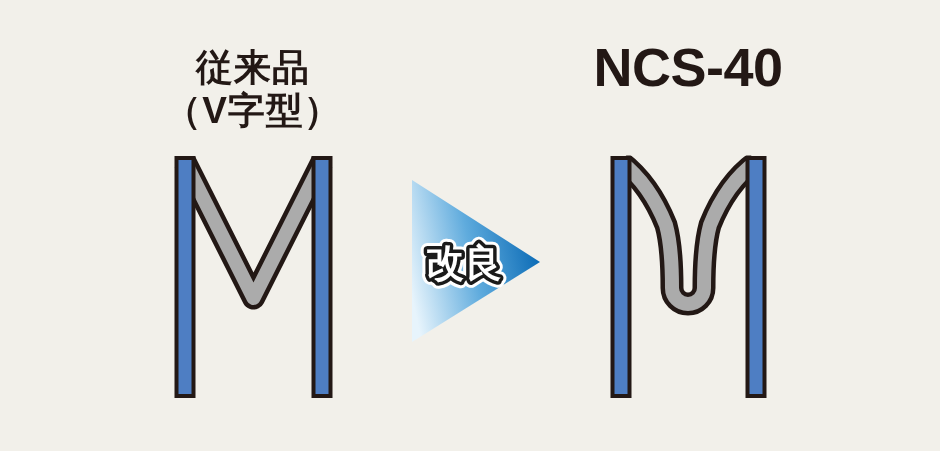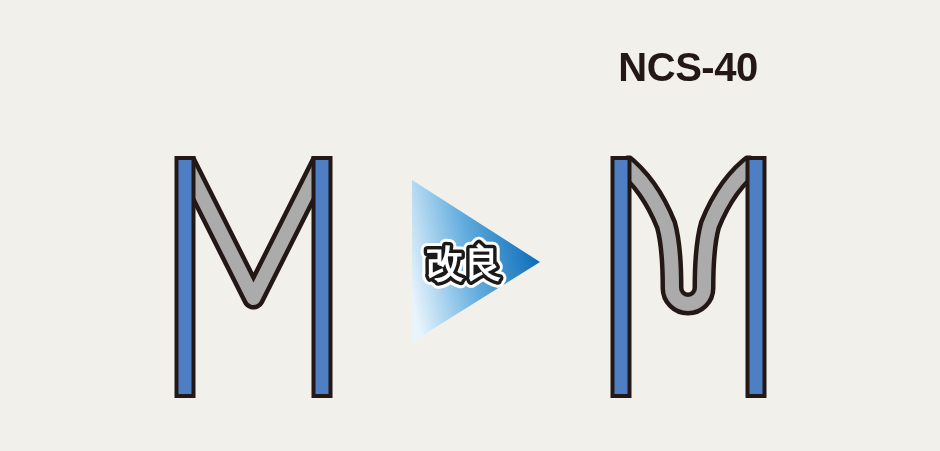--- a/index.html
+++ b/index.html
@@ -14,21 +14,21 @@
   .fig-title {
     position:absolute; top:46px;
     transform:translateX(-50%);
     text-align:center;
     color:#231815;
     font-weight:bold;
     line-height:43px;
     white-space:nowrap;
   }
   .fig-title .jp    { font-size:37px; letter-spacing:1px; }
-  .fig-title .latin { font-size:40px; letter-spacing:-0.5px; }
+  .fig-title .latin { font-size:54px; letter-spacing:-0.5px; }
   .title-left  { left:253px; }
   .title-right { left:688px; }
   .arrow-label-text {
     font-family:"Liberation Sans","DejaVu Sans",sans-serif;
     font-weight:bold;
     font-size:38px;
     paint-order:stroke;
     stroke-linejoin:round;
   }
 </style>
@@ -66,18 +66,22 @@
                C704 262 705 243 710 225 C724 190 742 172 756 162" fill="none" stroke-width="23" stroke-linecap="butt" stroke="#231815"></path>
       <path d="M621 162 C634 172 652 190 666 225 C671 243 672 262 672 288
                A16 16 0 0 0 704 288
                C704 262 705 243 710 225 C724 190 742 172 756 162" fill="none" stroke-width="14" stroke-linecap="butt" stroke="#ABABAB"></path>
       <rect x="596" y="136" width="200" height="19.5" fill="#F2F0EA"></rect>
       <rect x="612.5" y="158" width="17" height="238" stroke-width="4" fill="#4E7EC3" stroke="#231815"></rect>
       <rect x="747.5" y="158" width="17" height="238" stroke-width="4" fill="#4E7EC3" stroke="#231815"></rect>
     </g>
   </svg>
 
+  <div class="fig-title title-left">
+    <div class="jp">従来品</div>
+    <div class="jp">（V字型）</div>
+  </div>
 
   <div class="fig-title title-right">
     <div class="latin">NCS-40</div>
   </div>
 
 </div>
 
 </body></html>

